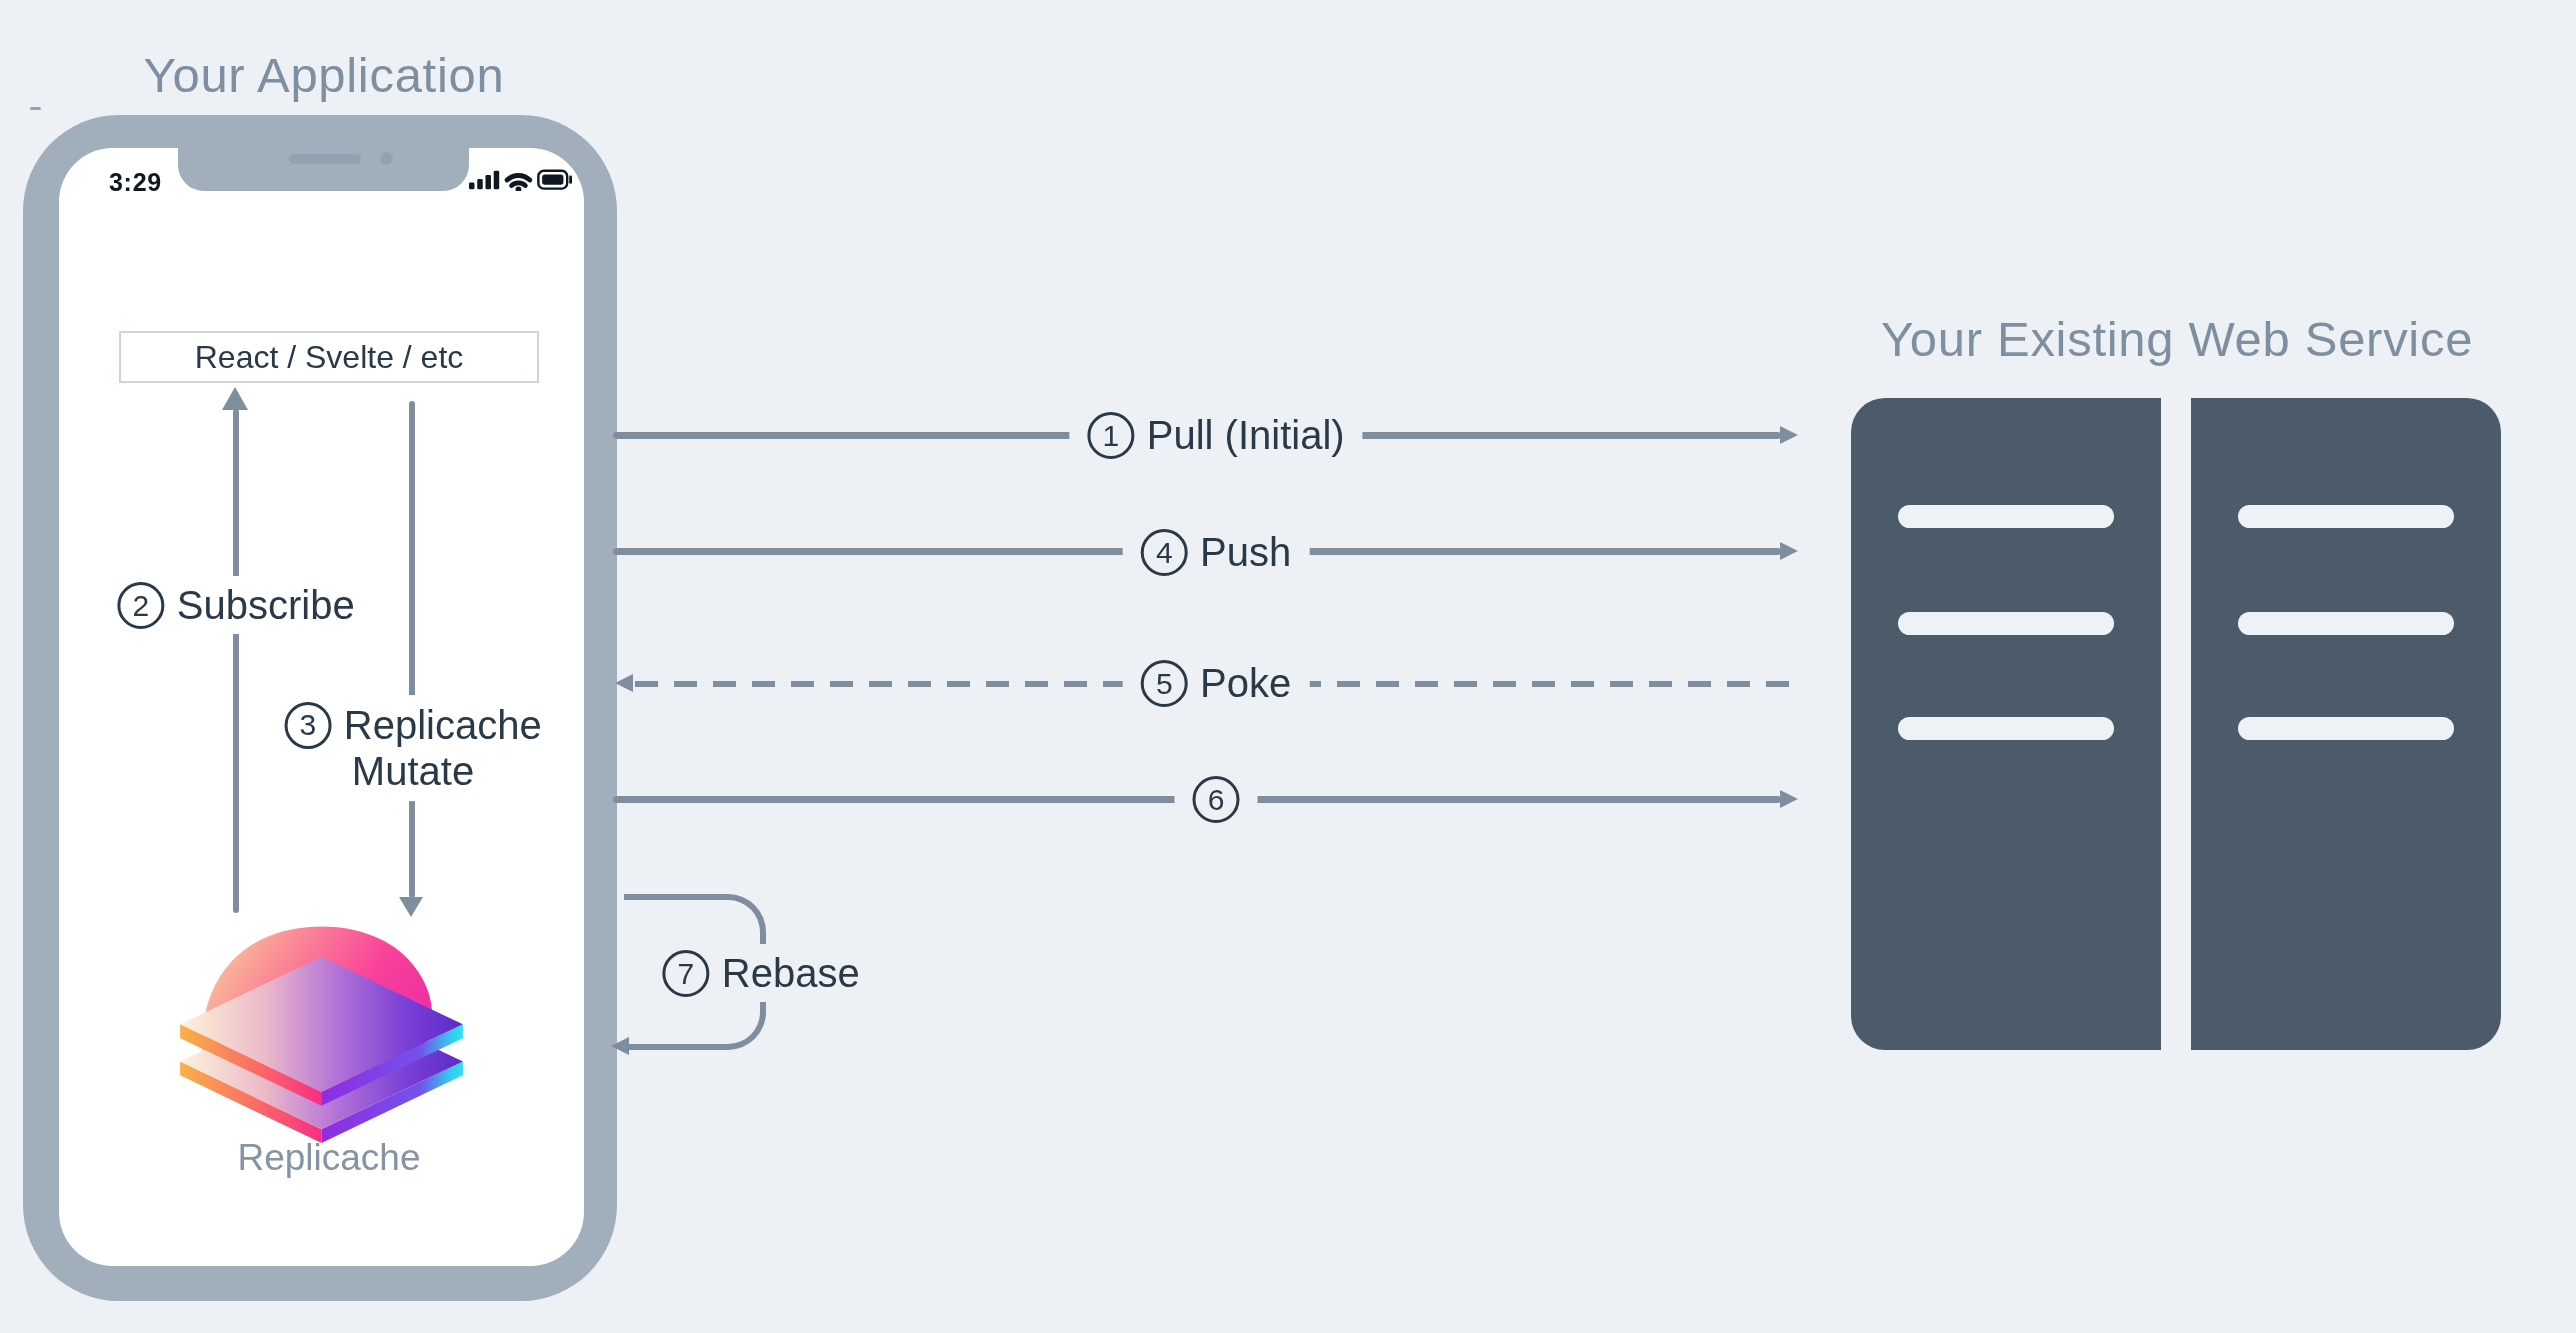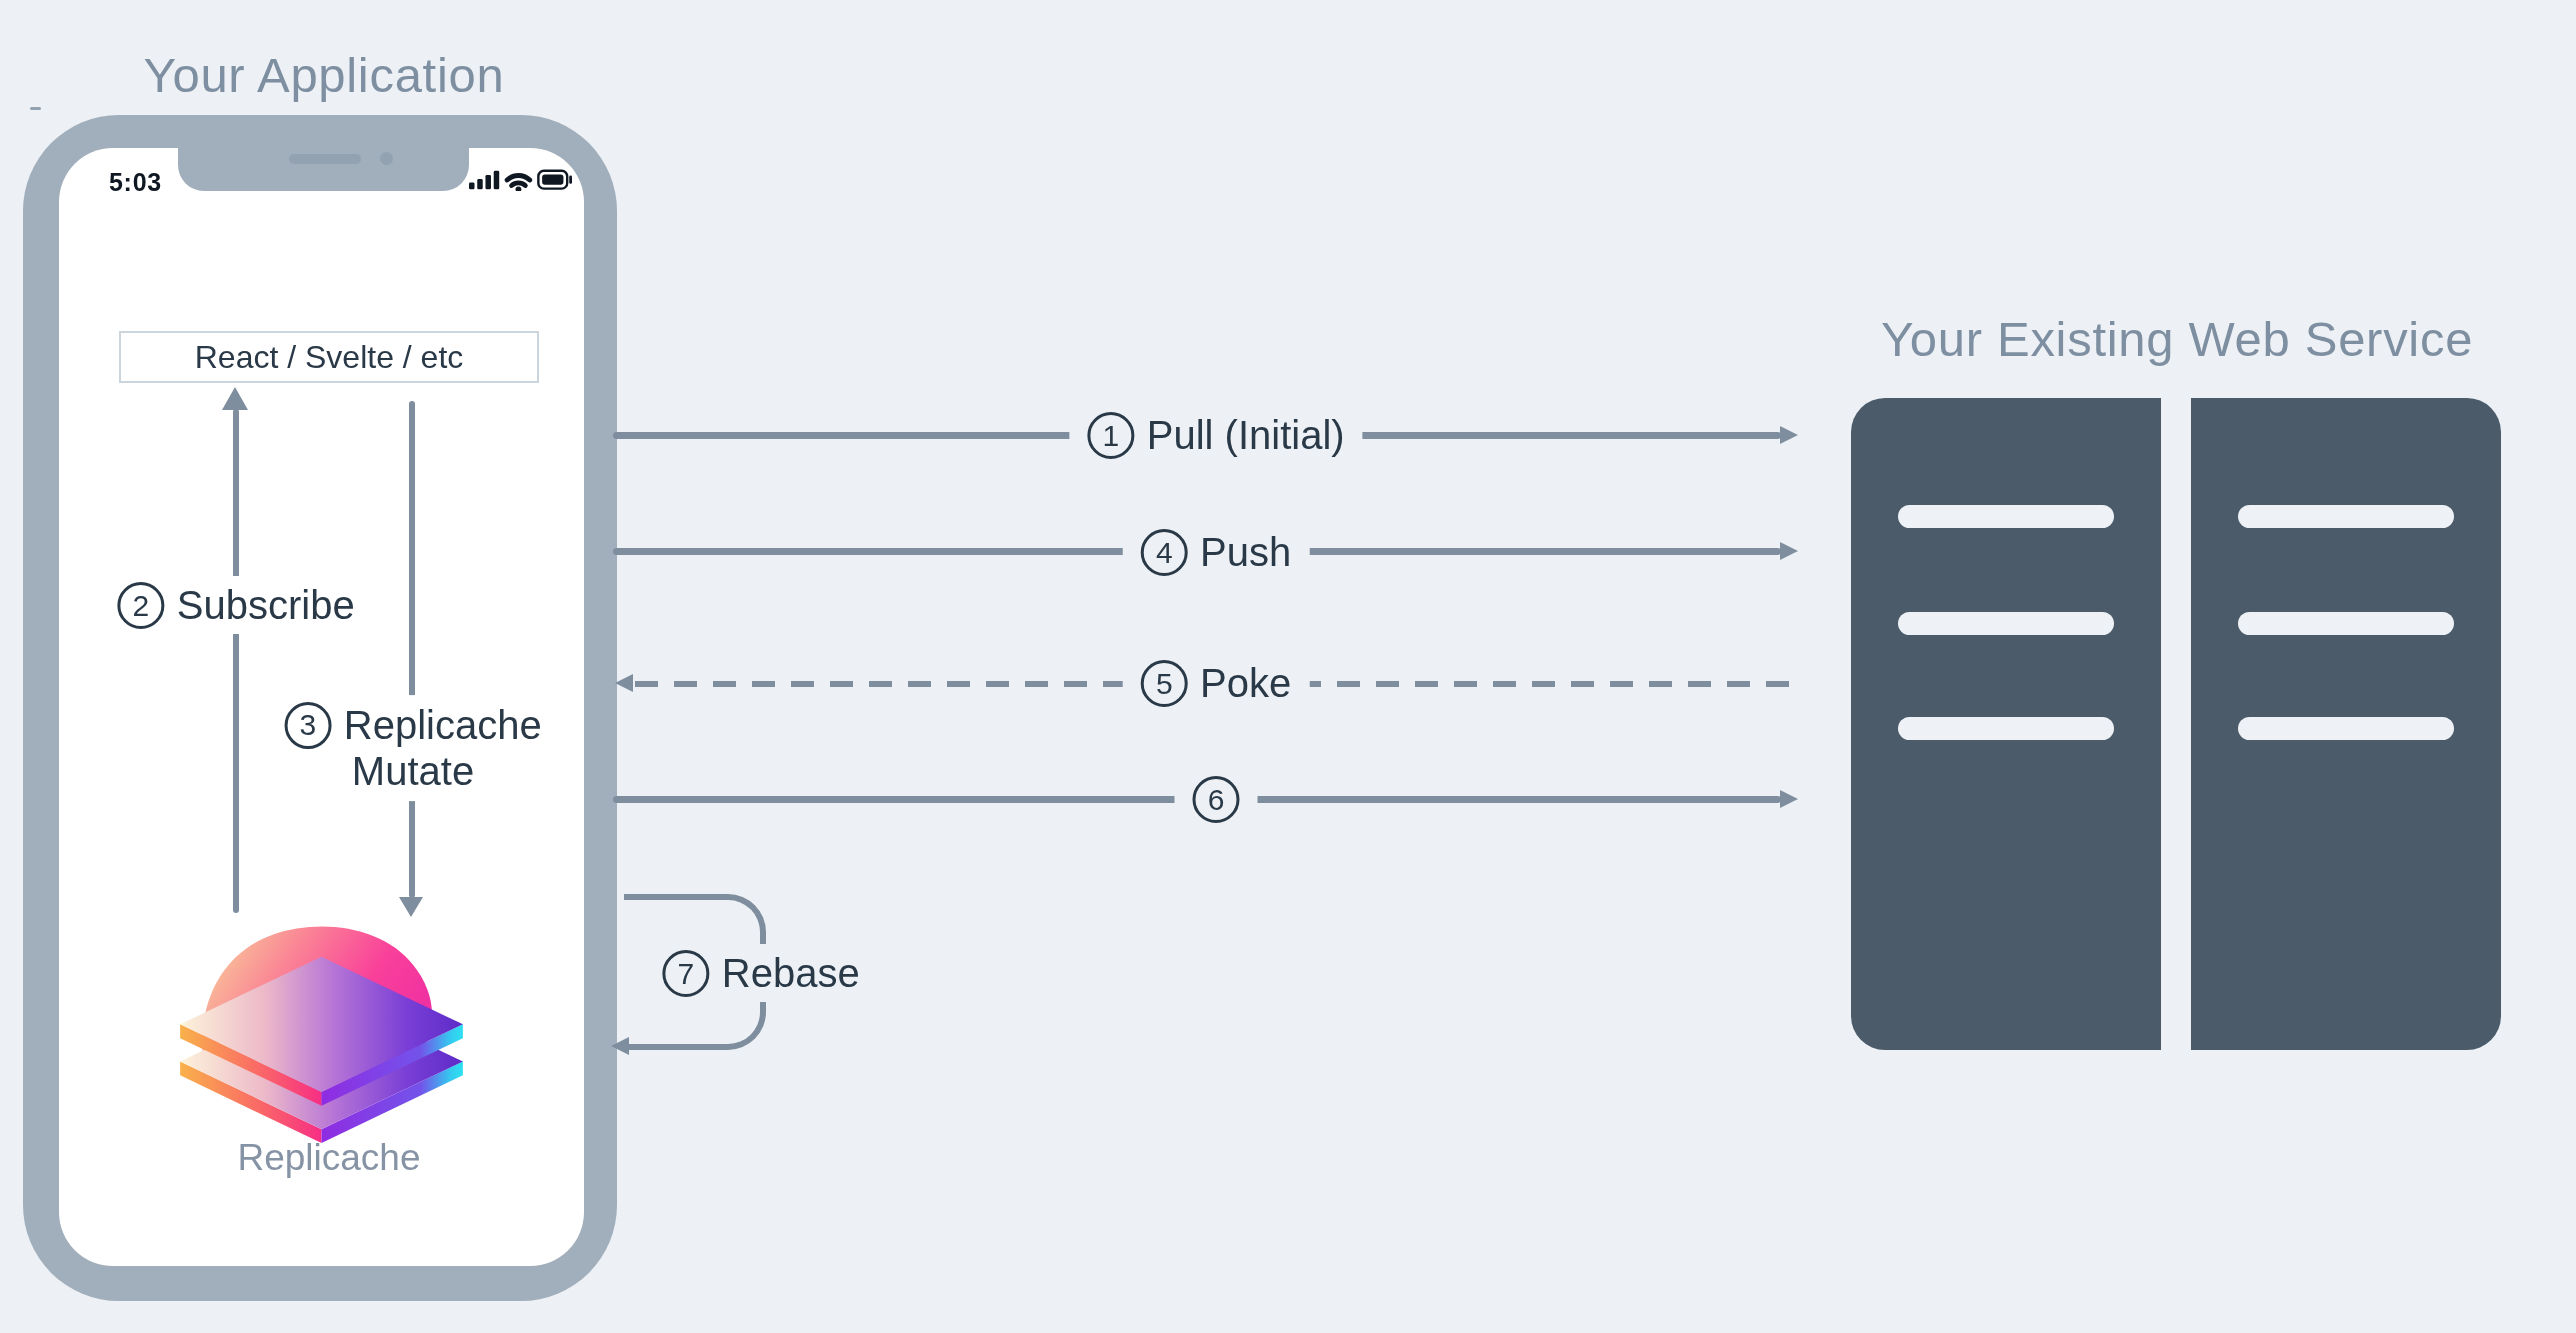--- a/index.html
+++ b/index.html
@@ -128,21 +128,21 @@
 
 <div class="abs stray-dash"></div>
 
 <div class="abs big-title" style="left:324px;top:47px;">Your Application</div>
 
 <div class="abs phone-frame"></div>
 <div class="abs phone-screen"></div>
 <div class="abs notch"></div>
 <div class="abs speaker"></div>
 <div class="abs camera"></div>
-<div class="abs status-time">5:03</div>
+<div class="abs status-time">3:29</div>
 
 <div class="abs status-icons">
   <svg width="103" height="23.4" viewBox="0 0 150 34">
     <g fill="#0e1722">
       <rect x="0" y="21" width="8" height="10" rx="2"></rect>
       <rect x="12" y="16" width="8" height="15" rx="2"></rect>
       <rect x="24" y="10" width="8" height="21" rx="2"></rect>
       <rect x="36" y="4" width="8" height="27" rx="2"></rect>
     </g>
     <g stroke="#0e1722" fill="none" stroke-linecap="round">

